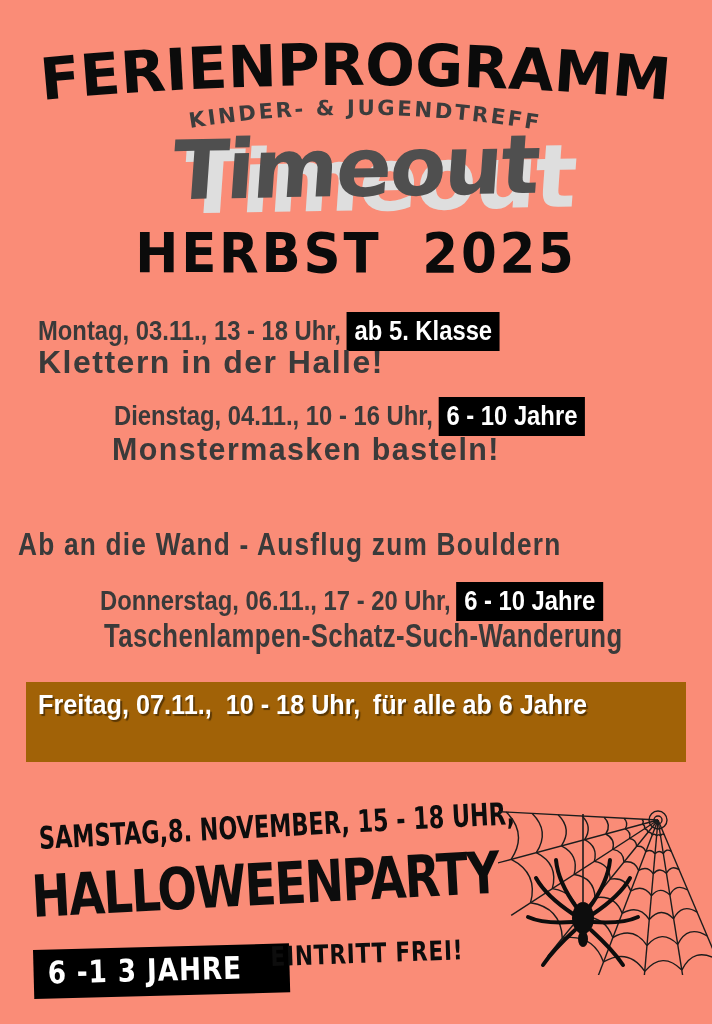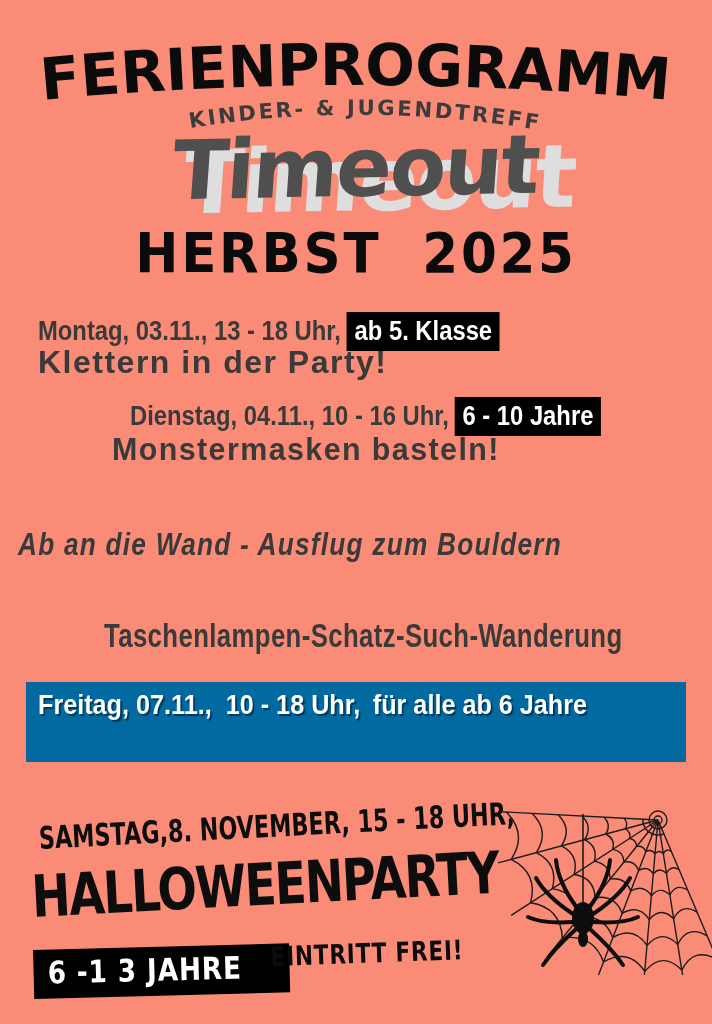--- a/index.html
+++ b/index.html
@@ -36,21 +36,21 @@
     display:inline-block;background:#000;color:#fff;font-weight:700;font-size:28px;
     padding:2px 9px 3px;margin-left:7px;white-space:pre;
   }
   .sx85{transform:scaleX(.85);} .sx95{transform:scaleX(.95);}
   .sx82{transform:scaleX(.82);} .sx78{transform:scaleX(.78);}
   .sx90{transform:scaleX(.90);} .sx80{transform:scaleX(.80);}
   .sx72{transform:scaleX(.72);}
   
   .band{
     position:absolute;left:26px;top:682px;width:660px;height:80px;
-    background:#0369a1;padding:5px 0 0 12px;box-sizing:border-box;
+    background:#a16207;padding:5px 0 0 12px;box-sizing:border-box;
   }
   .band .bl{white-space:nowrap;line-height:36px;}
   .bdate,.baud{font-weight:700;font-size:28px;color:#fff;white-space:pre;text-shadow:2px 2px 1px rgba(0,0,0,.45);}
   .baud{margin-left:14px;}
   .btitle{font-weight:700;font-size:31px;color:#fff;white-space:pre;text-shadow:1px 1px 0 rgba(0,0,0,.35);}
   
   .horror{font-family:"DejaVu Sans",sans-serif;font-weight:900;color:#0d0d0d;}
   .samstag{position:absolute;left:38px;top:820px;transform:rotate(-3deg);transform-origin:left top;}
   .samstag .in{font-size:31px;letter-spacing:0px;}
   .hparty{position:absolute;left:30px;top:863px;transform:rotate(-3deg);transform-origin:left top;}
@@ -89,34 +89,37 @@
       <span class="logo-main">Timeout</span>
     </span>
   </div>
 
   <div class="season">HERBST 2025</div>
 
   <div class="line" style="left:38px;top:301px;">
     <span class="squeeze sx85"><span class="edate">Montag, 03.11., 13 - 18 Uhr,</span><span class="badge">ab 5. Klasse</span></span>
   </div>
   <div class="line" style="left:38px;top:334px;">
-    <span class="squeeze etitle">Klettern in der Party!</span>
-  </div>
-
-  <div class="line" style="left:130px;top:386px;">
+    <span class="squeeze etitle">Klettern in der Halle!</span>
+  </div>
+
+  <div class="line" style="left:114px;top:386px;">
     <span class="squeeze sx85"><span class="edate">Dienstag, 04.11., 10 - 16 Uhr,</span><span class="badge">6 - 10 Jahre</span></span>
   </div>
   <div class="line" style="left:112px;top:421px;">
     <span class="squeeze sx95 etitle">Monstermasken basteln!</span>
   </div>
 
-  <div class="line" style="left:18px;top:516px;font-style:italic;">
+  <div class="line" style="left:18px;top:516px;">
     <span class="squeeze sx82 etitle">Ab an die Wand - Ausflug zum Bouldern</span>
   </div>
 
+  <div class="line" style="left:100px;top:571px;">
+    <span class="squeeze sx85"><span class="edate">Donnerstag, 06.11., 17 - 20 Uhr,</span><span class="badge">6 - 10 Jahre</span></span>
+  </div>
   <div class="line" style="left:104px;top:608px;">
     <span class="squeeze sx78 etitle" style="font-size:33px;letter-spacing:0.5px;">Taschenlampen-Schatz-Such-Wanderung</span>
   </div>
 
   <div class="band">
     <div class="bl">
       <span class="squeeze sx90"><span class="bdate">Freitag, 07.11.,  10 - 18 Uhr,</span><span class="baud">für alle ab 6 Jahre</span></span>
     </div>
   </div>
 

